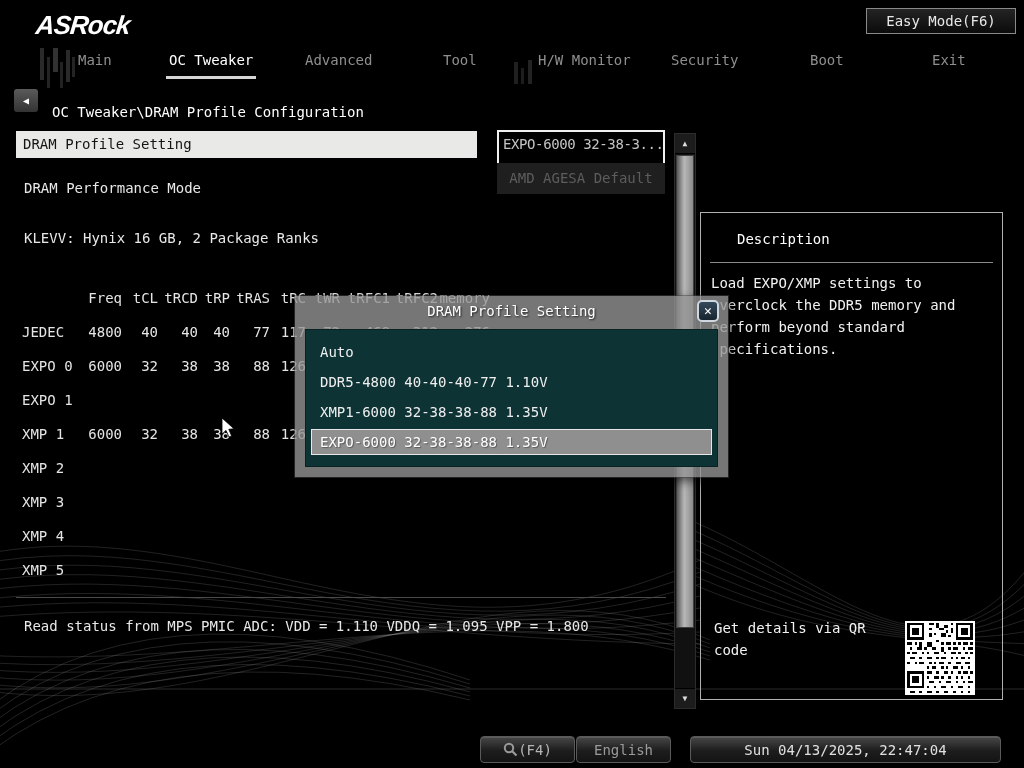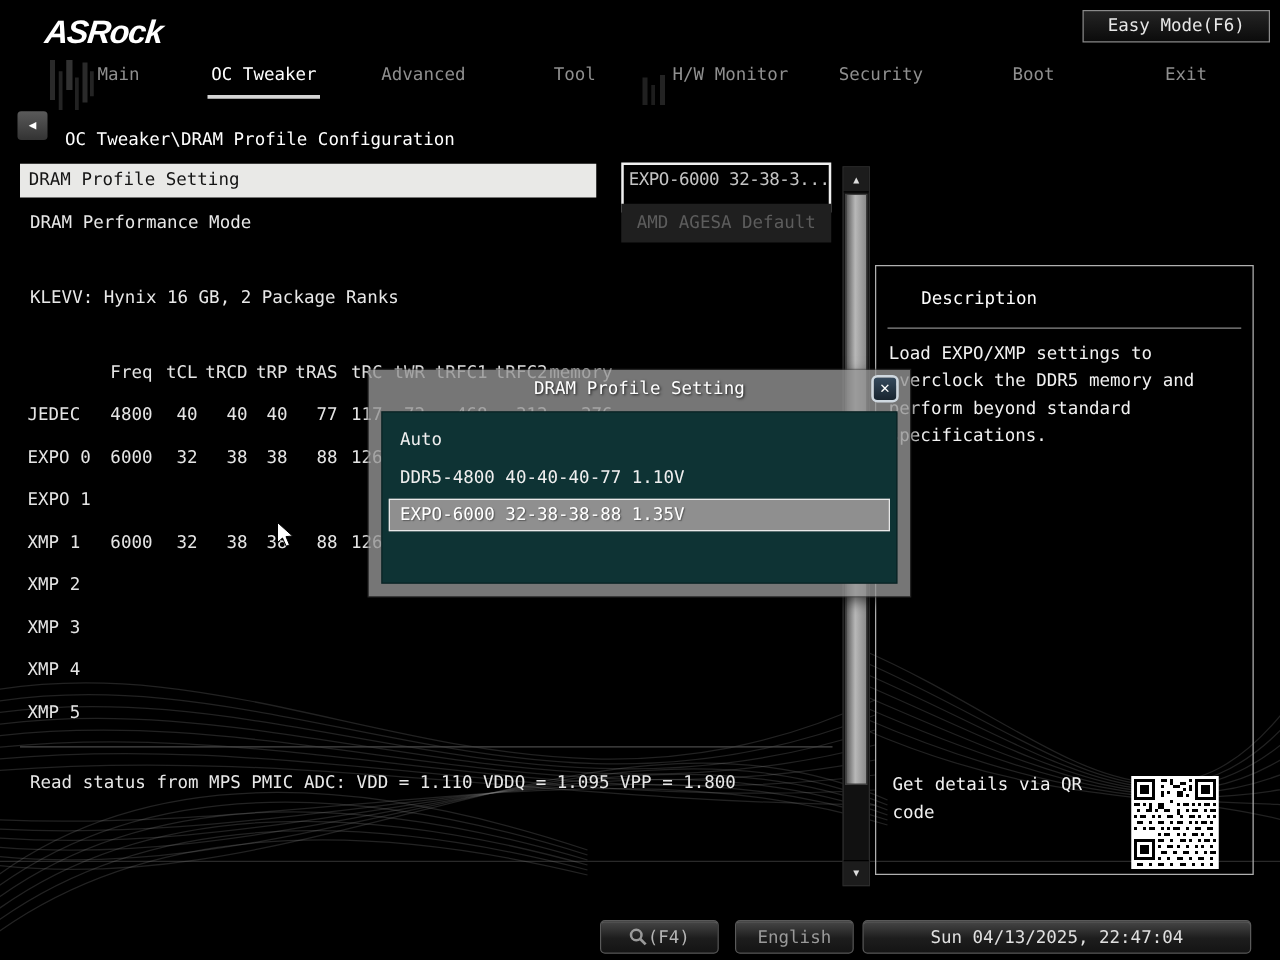--- a/index.html
+++ b/index.html
@@ -25,21 +25,21 @@
     background:linear-gradient(180deg,#5a5a5a,#333); color:#fff; font-size:10px;
     line-height:23px; text-align:center; z-index:2; }
   .crumb { left:52px; top:104px; font-size:14px; color:#ffffff; z-index:2; }
 
   
   .row-selected { left:16px; top:131px; width:461px; height:27px; background:#e9e9e7;
     color:#141414; font-size:14px; line-height:27px; padding-left:7px; z-index:2; }
   .valbox1 { left:497px; top:130px; width:168px; height:40px; border:2px solid #f0f0f0;
     background:#000; color:#c4c4c4; font-size:14px; line-height:24px;
     padding-left:4px; letter-spacing:-0.4px; white-space:nowrap; overflow:hidden; z-index:2; }
-  .row-label2 { left:24px; top:170px; font-size:14px; color:#e8e8e8; z-index:2; }
+  .row-label2 { left:24px; top:180px; font-size:14px; color:#e8e8e8; z-index:2; }
   .valbox2 { left:497px; top:163px; width:168px; height:31px; background:#1f1f1f;
     color:#5d5d5d; font-size:14px; line-height:31px; text-align:center; z-index:2; }
   .meminfo { left:24px; top:230px; font-size:14px; color:#e8e8e8; z-index:2; }
 
   
   .ttable { left:22px; top:290px; width:480px; height:300px; z-index:2; }
   .trow { position:absolute; left:0; height:18px; white-space:nowrap;
     font-size:14px; color:#e5e5e5; }
   .cell { display:inline-block; text-align:right; vertical-align:top; }
   .c0 { width:64px; text-align:left; } .c1 { width:36px; } .c2 { width:36px; }
@@ -86,21 +86,21 @@
     white-space:nowrap; }
   .opt.selected { height:26px; line-height:24px; margin:2px 6px 0 6px; padding-left:8px;
     background:#8f8f8f; border:1px solid #e8e8e8; color:#fff; text-shadow:1px 1px 1px #5a5a5a; }
 
   
   .fbtn { position:absolute; top:736px; height:27px; border:1px solid #5a5a5a;
     border-radius:4px; background:linear-gradient(180deg,#474747,#1d1d1d 55%,#141414);
     box-shadow:inset 0 1px 0 rgba(255,255,255,.12); z-index:3;
     display:flex; align-items:center; justify-content:center; gap:0; }
   .f-search { left:480px; width:95px; }
-  .f-lang   { left:588px; width:95px; color:#9a9a9a; font-size:14px; }
+  .f-lang   { left:576px; width:95px; color:#9a9a9a; font-size:14px; }
   .f-time   { left:690px; width:311px; color:#e0e0e0; font-size:14px; }
   .f-hotkey { color:#b5b5b5; font-size:14px; }
 
   .cursor { left:221px; top:417px; z-index:9; }
   svg.waves { position:absolute; left:0; top:0; z-index:0; pointer-events:none; }
 </style>
 </head>
 <body>
 
 <div id="stage">
@@ -231,20 +231,21 @@
   </div>
 
   <div class="abs modal">
     <div class="modal-title">DRAM Profile Setting</div>
     <div class="modal-close">
       <span>✕</span>
     </div>
     <div class="modal-body">
       <div class="opt">Auto</div>
       <div class="opt">DDR5-4800 40-40-40-77 1.10V</div>
+      <div class="opt">XMP1-6000 32-38-38-88 1.35V</div>
       <div class="opt selected">EXPO-6000 32-38-38-88 1.35V</div>
     </div>
   </div>
 
   <div class="fbtn f-search">
     <svg width="15" height="15" viewBox="0 0 15 15">
       <circle cx="6" cy="6" r="4.2" fill="none" stroke="#9a9a9a" stroke-width="2"></circle>
       <line x1="9.2" y1="9.2" x2="13.5" y2="13.5" stroke="#9a9a9a" stroke-width="2.2"></line>
     </svg>
     <span class="f-hotkey">(F4)</span>

